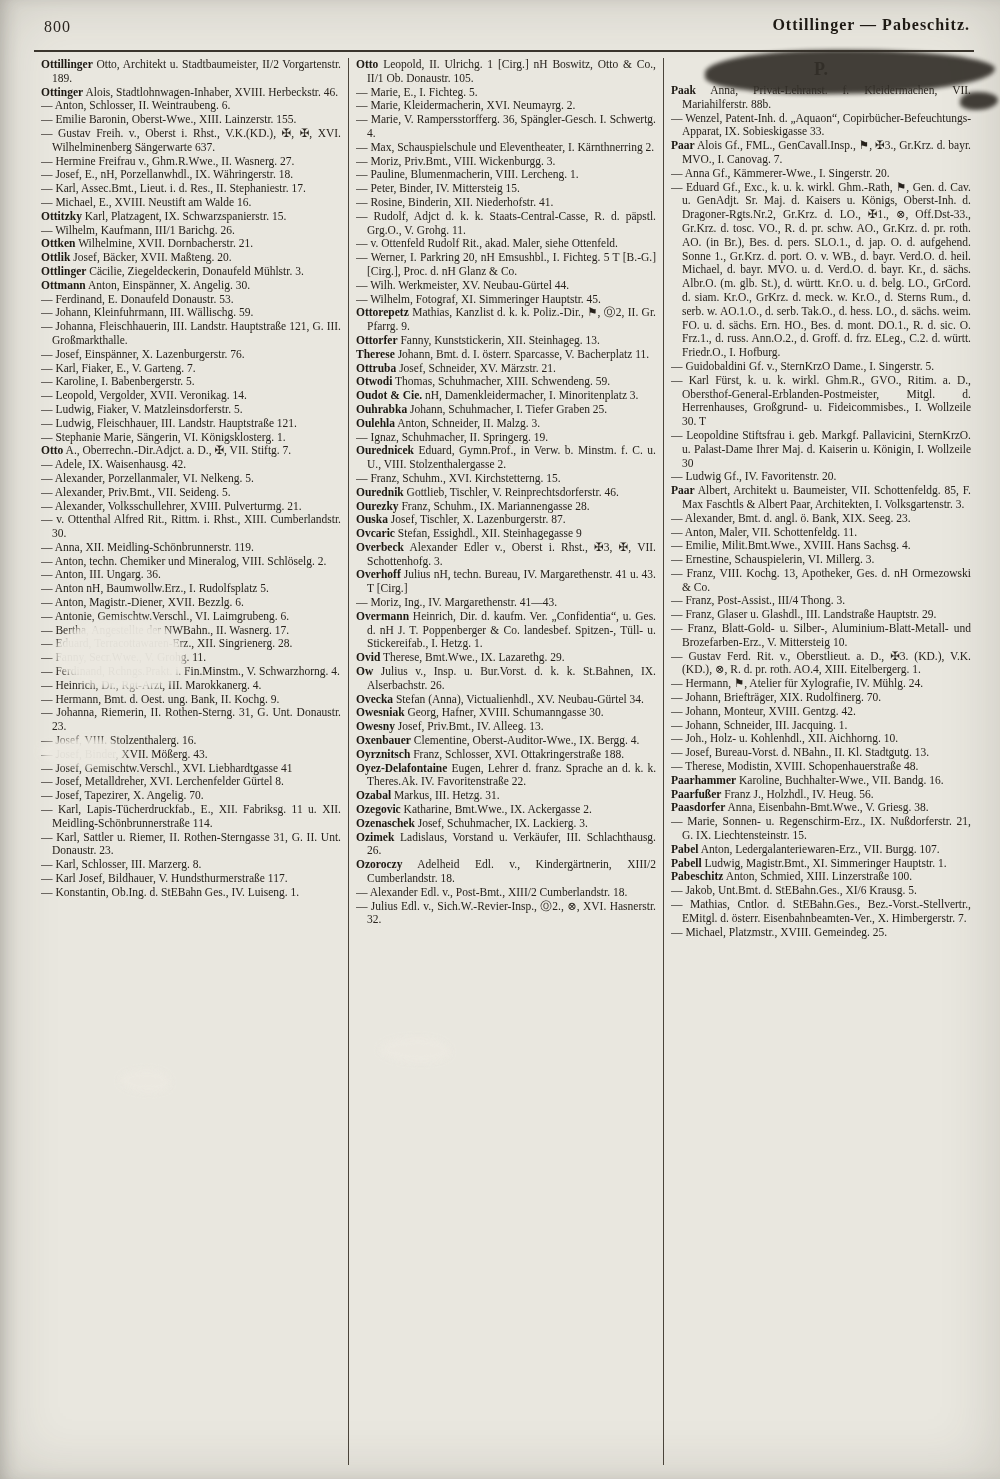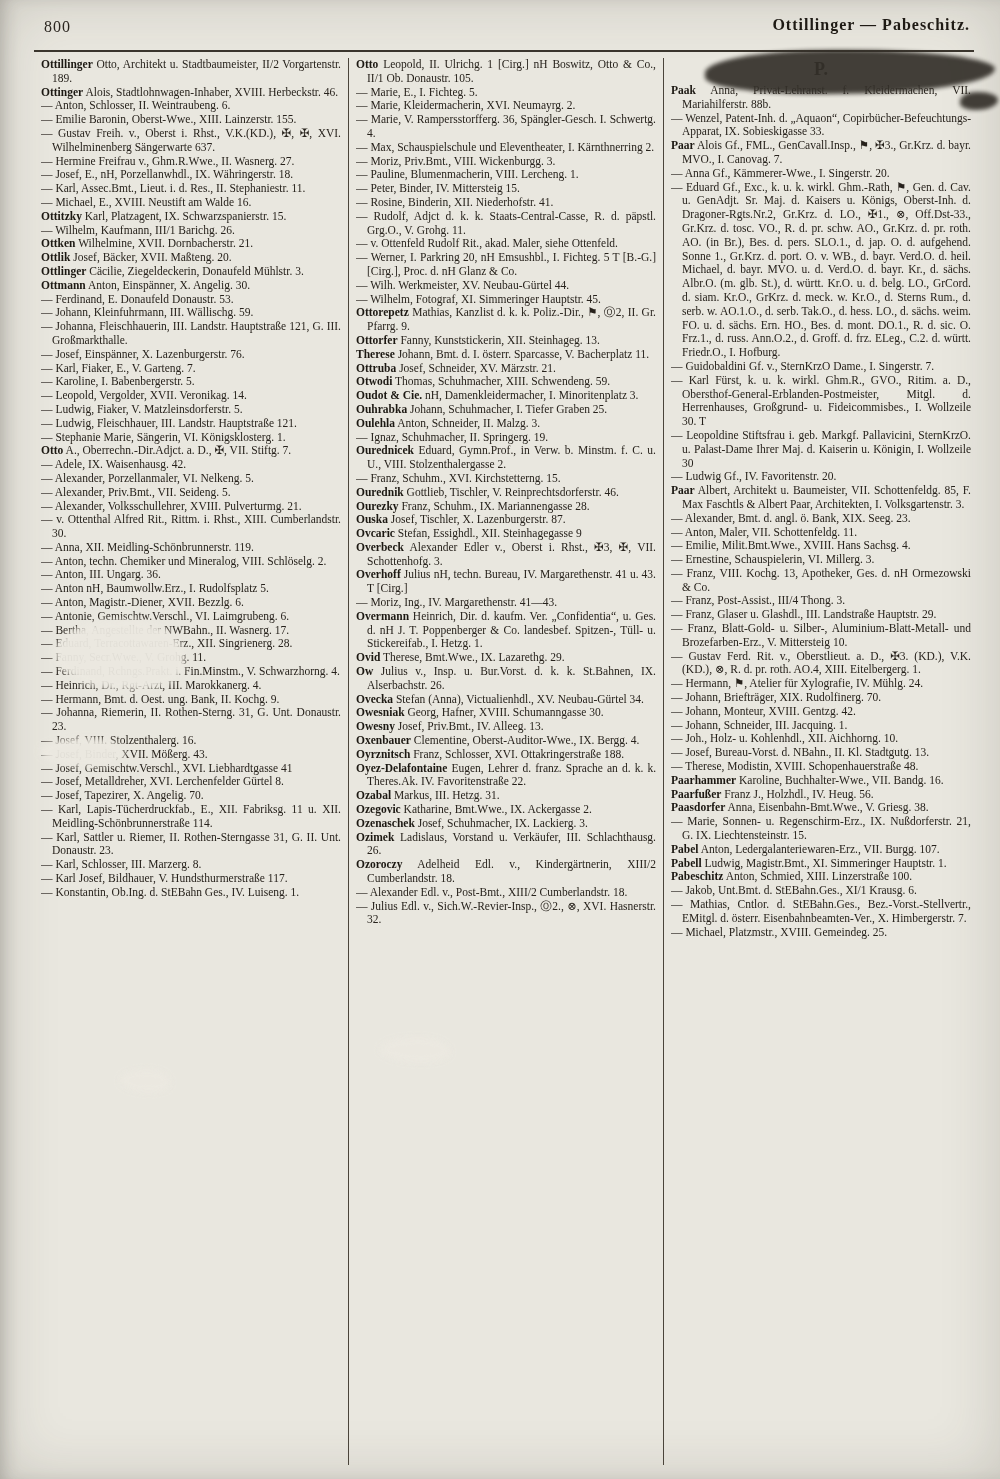--- a/index.html
+++ b/index.html
@@ -68,21 +68,21 @@
 
   <div class="columns">
     <div class="col">
         <p class="entry"><b>Ottillinger</b> Otto, Architekt u. Stadtbaumeister, II/2 Vorgartenstr. 189.</p>
         <p class="entry"><b>Ottinger</b> Alois, Stadtlohnwagen-Inhaber, XVIII. Herbeckstr. 46.</p>
         <p class="entry">— Anton, Schlosser, II. Weintraubeng. 6.</p>
         <p class="entry">— Emilie Baronin, Oberst-Wwe., XIII. Lainzerstr. 155.</p>
         <p class="entry">— Gustav Freih. v., Oberst i. Rhst., V.K.(KD.), ✠, ✠, XVI. Wilhelminenberg Sängerwarte 637.</p>
         <p class="entry">— Hermine Freifrau v., Ghm.R.Wwe., II. Wasnerg. 27.</p>
         <p class="entry">— Josef, E., nH, Porzellanwhdl., IX. Währingerstr. 18.</p>
-        <p class="entry">— Karl, Assec.Bmt., Lieut. i. d. Res., II. Stephaniestr. 11.</p>
+        <p class="entry">— Karl, Assec.Bmt., Lieut. i. d. Res., II. Stephaniestr. 17.</p>
         <p class="entry">— Michael, E., XVIII. Neustift am Walde 16.</p>
         <p class="entry"><b>Ottitzky</b> Karl, Platzagent, IX. Schwarzspanierstr. 15.</p>
         <p class="entry">— Wilhelm, Kaufmann, III/1 Barichg. 26.</p>
         <p class="entry"><b>Ottken</b> Wilhelmine, XVII. Dornbacherstr. 21.</p>
         <p class="entry"><b>Ottlik</b> Josef, Bäcker, XVII. Maßteng. 20.</p>
         <p class="entry"><b>Ottlinger</b> Cäcilie, Ziegeldeckerin, Donaufeld Mühlstr. 3.</p>
         <p class="entry"><b>Ottmann</b> Anton, Einspänner, X. Angelig. 30.</p>
         <p class="entry">— Ferdinand, E. Donaufeld Donaustr. 53.</p>
         <p class="entry">— Johann, Kleinfuhrmann, III. Wällischg. 59.</p>
         <p class="entry">— Johanna, Fleischhauerin, III. Landstr. Hauptstraße 121, G. III. Großmarkthalle.</p>
@@ -175,21 +175,21 @@
         <p class="entry">— Julius Edl. v., Sich.W.-Revier-Insp., Ⓞ2., ⊗, XVI. Hasnerstr. 32.</p>
       </div>
     <div class="divider"></div>
     <div class="col">
         <div class="letter-heading">P.</div>
         <p class="entry"><b>Paak</b> Anna, Privat-Lehranst. f. Kleidermachen, VII. Mariahilferstr. 88b.</p>
         <p class="entry">— Wenzel, Patent-Inh. d. „Aquaon“, Copirbücher-Befeuchtungs-Apparat, IX. Sobieskigasse 33.</p>
         <p class="entry"><b>Paar</b> Alois Gf., FML., GenCavall.Insp., ⚑, ✠3., Gr.Krz. d. bayr. MVO., I. Canovag. 7.</p>
         <p class="entry">— Anna Gf., Kämmerer-Wwe., I. Singerstr. 20.</p>
         <p class="entry">— Eduard Gf., Exc., k. u. k. wirkl. Ghm.-Rath, ⚑, Gen. d. Cav. u. GenAdjt. Sr. Maj. d. Kaisers u. Königs, Oberst-Inh. d. Dragoner-Rgts.Nr.2, Gr.Krz. d. LO., ✠1., ⊗, Off.Dst-33., Gr.Krz. d. tosc. VO., R. d. pr. schw. AO., Gr.Krz. d. pr. roth. AO. (in Br.), Bes. d. pers. SLO.1., d. jap. O. d. aufgehend. Sonne 1., Gr.Krz. d. port. O. v. WB., d. bayr. Verd.O. d. heil. Michael, d. bayr. MVO. u. d. Verd.O. d. bayr. Kr., d. sächs. Albr.O. (m. glb. St.), d. württ. Kr.O. u. d. belg. LO., GrCord. d. siam. Kr.O., GrKrz. d. meck. w. Kr.O., d. Sterns Rum., d. serb. w. AO.1.O., d. serb. Tak.O., d. hess. LO., d. sächs. weim. FO. u. d. sächs. Ern. HO., Bes. d. mont. DO.1., R. d. sic. O. Frz.1., d. russ. Ann.O.2., d. Groff. d. frz. ELeg., C.2. d. württ. Friedr.O., I. Hofburg.</p>
-        <p class="entry">— Guidobaldini Gf. v., SternKrzO Dame., I. Singerstr. 7.</p>
+        <p class="entry">— Guidobaldini Gf. v., SternKrzO Dame., I. Singerstr. 5.</p>
         <p class="entry">— Karl Fürst, k. u. k. wirkl. Ghm.R., GVO., Ritim. a. D., Obersthof-General-Erblanden-Postmeister, Mitgl. d. Herrenhauses, Großgrund- u. Fideicommisbes., I. Wollzeile 30. T</p>
         <p class="entry">— Leopoldine Stiftsfrau i. geb. Markgf. Pallavicini, SternKrzO. u. Palast-Dame Ihrer Maj. d. Kaiserin u. Königin, I. Wollzeile 30</p>
         <p class="entry">— Ludwig Gf., IV. Favoritenstr. 20.</p>
         <p class="entry"><b>Paar</b> Albert, Architekt u. Baumeister, VII. Schottenfeldg. 85, F. Max Faschtls &amp; Albert Paar, Architekten, I. Volksgartenstr. 3.</p>
         <p class="entry">— Alexander, Bmt. d. angl. ö. Bank, XIX. Seeg. 23.</p>
         <p class="entry">— Anton, Maler, VII. Schottenfeldg. 11.</p>
         <p class="entry">— Emilie, Milit.Bmt.Wwe., XVIII. Hans Sachsg. 4.</p>
         <p class="entry">— Ernestine, Schauspielerin, VI. Millerg. 3.</p>
         <p class="entry">— Franz, VIII. Kochg. 13, Apotheker, Ges. d. nH Ormezowski &amp; Co.</p>
         <p class="entry">— Franz, Post-Assist., III/4 Thong. 3.</p>
@@ -203,21 +203,21 @@
         <p class="entry">— Joh., Holz- u. Kohlenhdl., XII. Aichhorng. 10.</p>
         <p class="entry">— Josef, Bureau-Vorst. d. NBahn., II. Kl. Stadtgutg. 13.</p>
         <p class="entry">— Therese, Modistin, XVIII. Schopenhauerstraße 48.</p>
         <p class="entry"><b>Paarhammer</b> Karoline, Buchhalter-Wwe., VII. Bandg. 16.</p>
         <p class="entry"><b>Paarfußer</b> Franz J., Holzhdl., IV. Heug. 56.</p>
         <p class="entry"><b>Paasdorfer</b> Anna, Eisenbahn-Bmt.Wwe., V. Griesg. 38.</p>
         <p class="entry">— Marie, Sonnen- u. Regenschirm-Erz., IX. Nußdorferstr. 21, G. IX. Liechtensteinstr. 15.</p>
         <p class="entry"><b>Pabel</b> Anton, Ledergalanteriewaren-Erz., VII. Burgg. 107.</p>
         <p class="entry"><b>Pabell</b> Ludwig, Magistr.Bmt., XI. Simmeringer Hauptstr. 1.</p>
         <p class="entry"><b>Pabeschitz</b> Anton, Schmied, XIII. Linzerstraße 100.</p>
-        <p class="entry">— Jakob, Unt.Bmt. d. StEBahn.Ges., XI/1 Krausg. 6.</p>
+        <p class="entry">— Jakob, Unt.Bmt. d. StEBahn.Ges., XI/6 Krausg. 5.</p>
         <p class="entry">— Mathias, Cntlor. d. StEBahn.Ges., Bez.-Vorst.-Stellvertr., EMitgl. d. österr. Eisenbahnbeamten-Ver., X. Himbergerstr. 7.</p>
         <p class="entry">— Michael, Platzmstr., XVIII. Gemeindeg. 25.</p>
       </div>
   </div>
 
   <div class="stain ink-stain" style="left:705px;top:50px;width:290px;height:44px;"></div>
   <div class="stain ink-stain" style="left:960px;top:92px;width:38px;height:18px;"></div>
   <div class="stain white-spot" style="left:55px;top:620px;width:130px;height:70px;"></div>
   <div class="stain white-spot" style="left:40px;top:738px;width:85px;height:28px;"></div>
   <div class="stain white-spot" style="left:380px;top:1038px;width:70px;height:24px;"></div>

